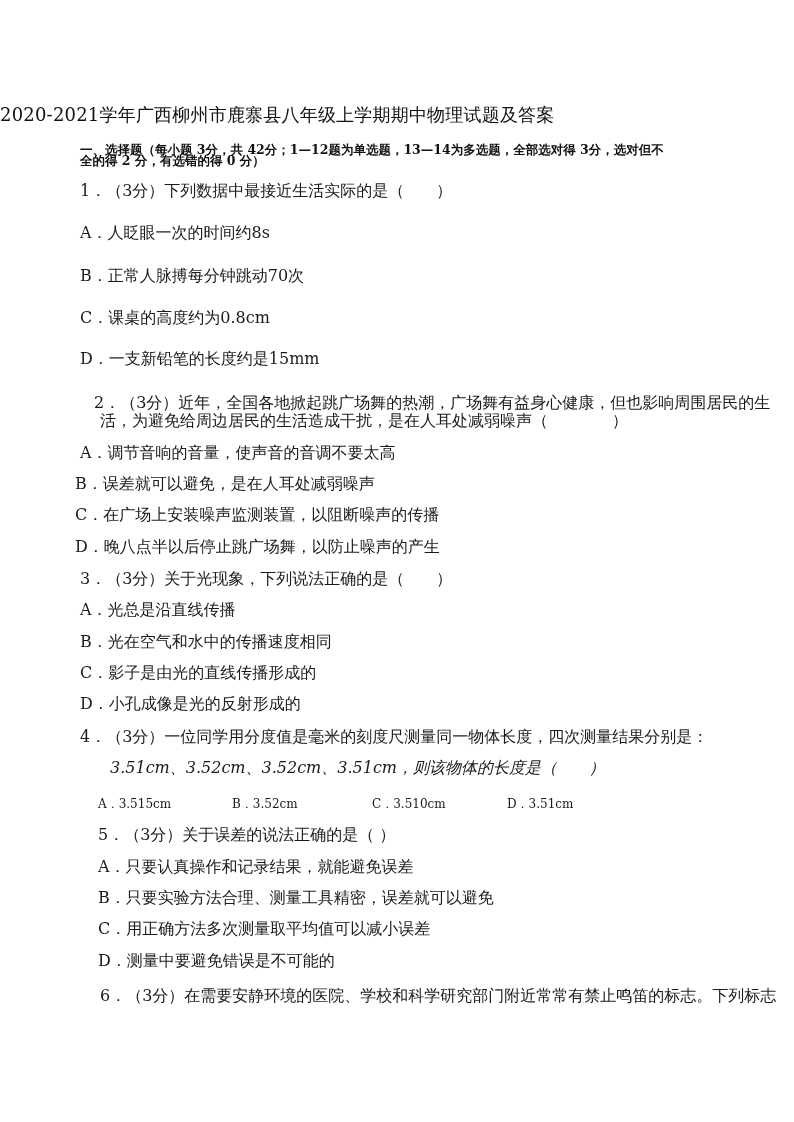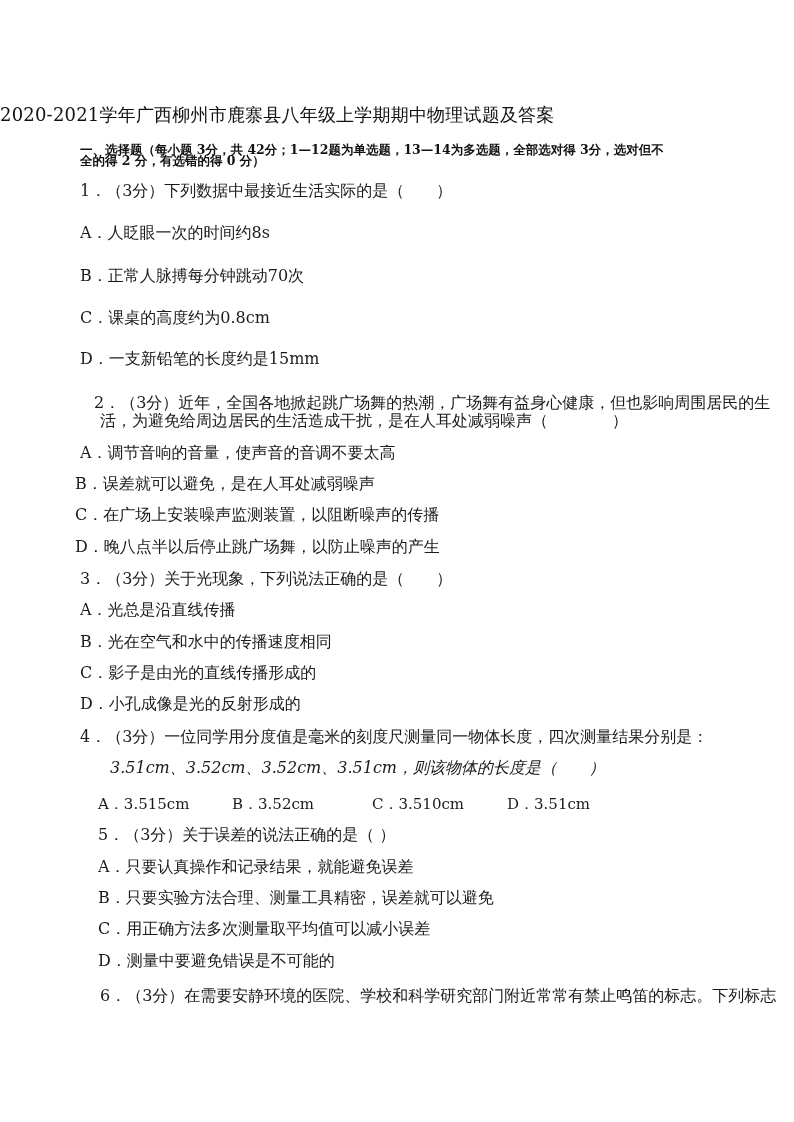--- a/index.html
+++ b/index.html
@@ -9,21 +9,21 @@
       color: #1a1a1a;
     }
     .page { position: absolute; left: 0; top: 0; width: 794px; height: 1122px; }
     .line { position: absolute; white-space: nowrap; font-size: 16px; line-height: 16px; }
     .title {
       position: absolute; left: 0; width: 628px; top: 102px; text-align: left;
       font-size: 18px; line-height: 26px; color: #111; font-weight: normal;
       letter-spacing: 0.2px;
     }
     .section { font-size: 12.5px; font-weight: bold; color: #111; }
-    .opt-row { position: absolute; white-space: nowrap; font-size: 15px; line-height: 16px; }
+    .opt-row { position: absolute; white-space: nowrap; font-size: 12px; line-height: 16px; }
     .opt-row span { position: absolute; top: 0; }
     .footer {
       position: absolute; left: 0; width: 794px; top: 1071px; text-align: center;
       font-family: "DejaVu Sans", "Liberation Sans", sans-serif;
       font-size: 14px; color: #555555;
     }
   </style>
 </head>
 <body>
 

